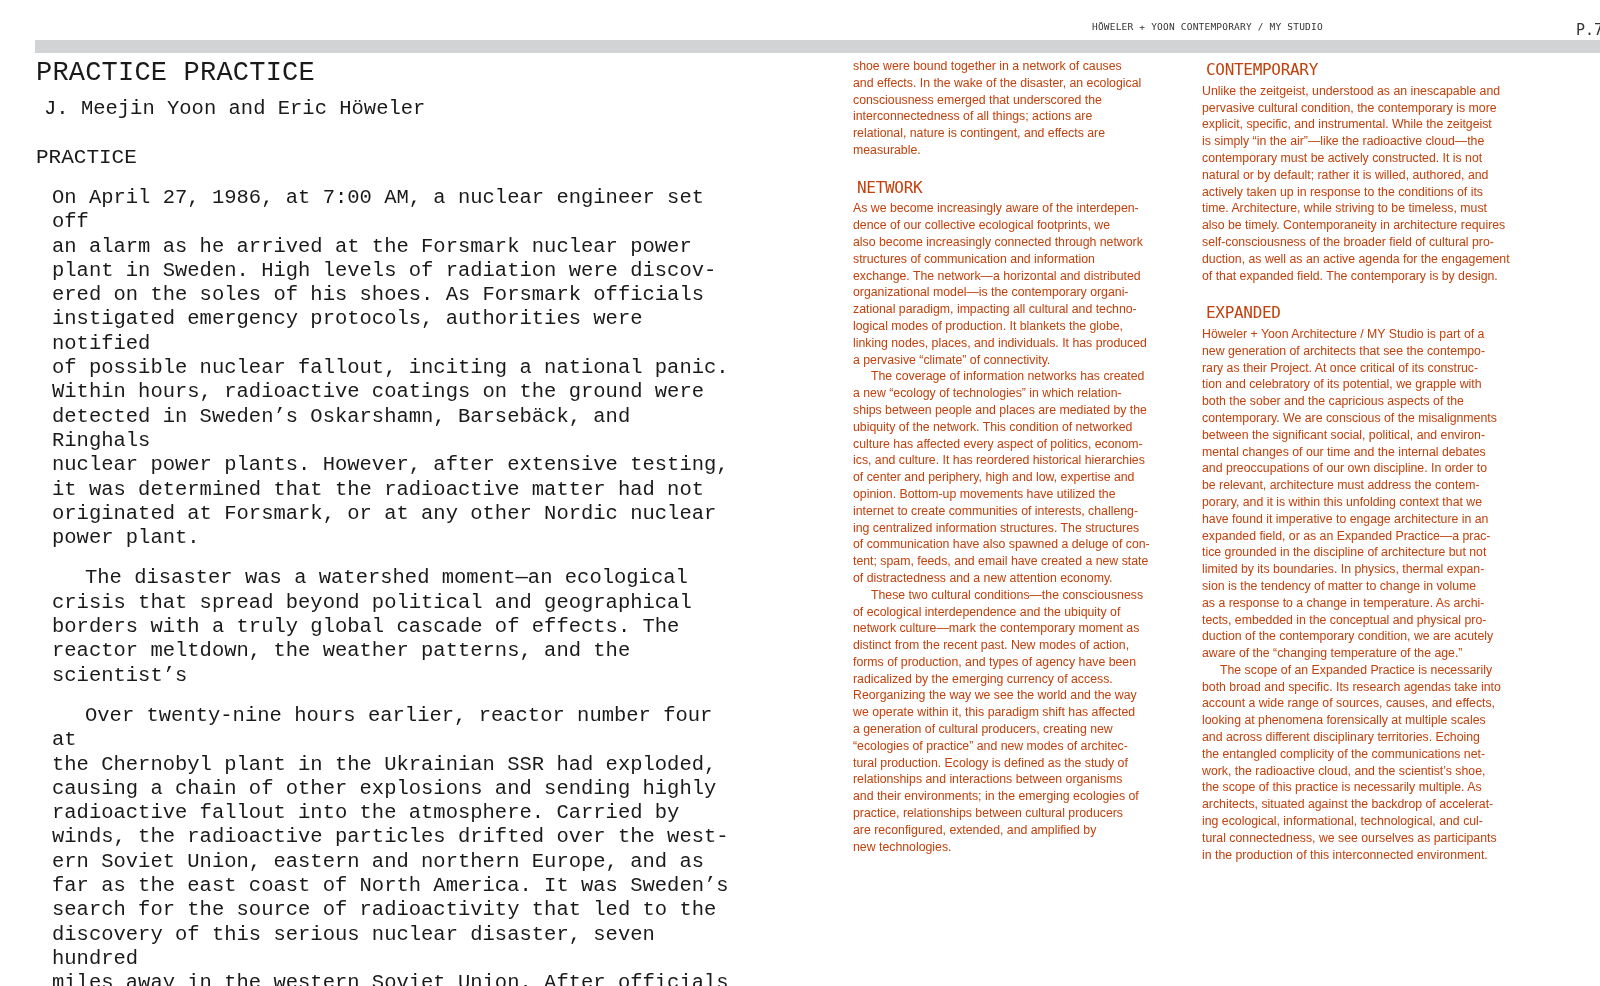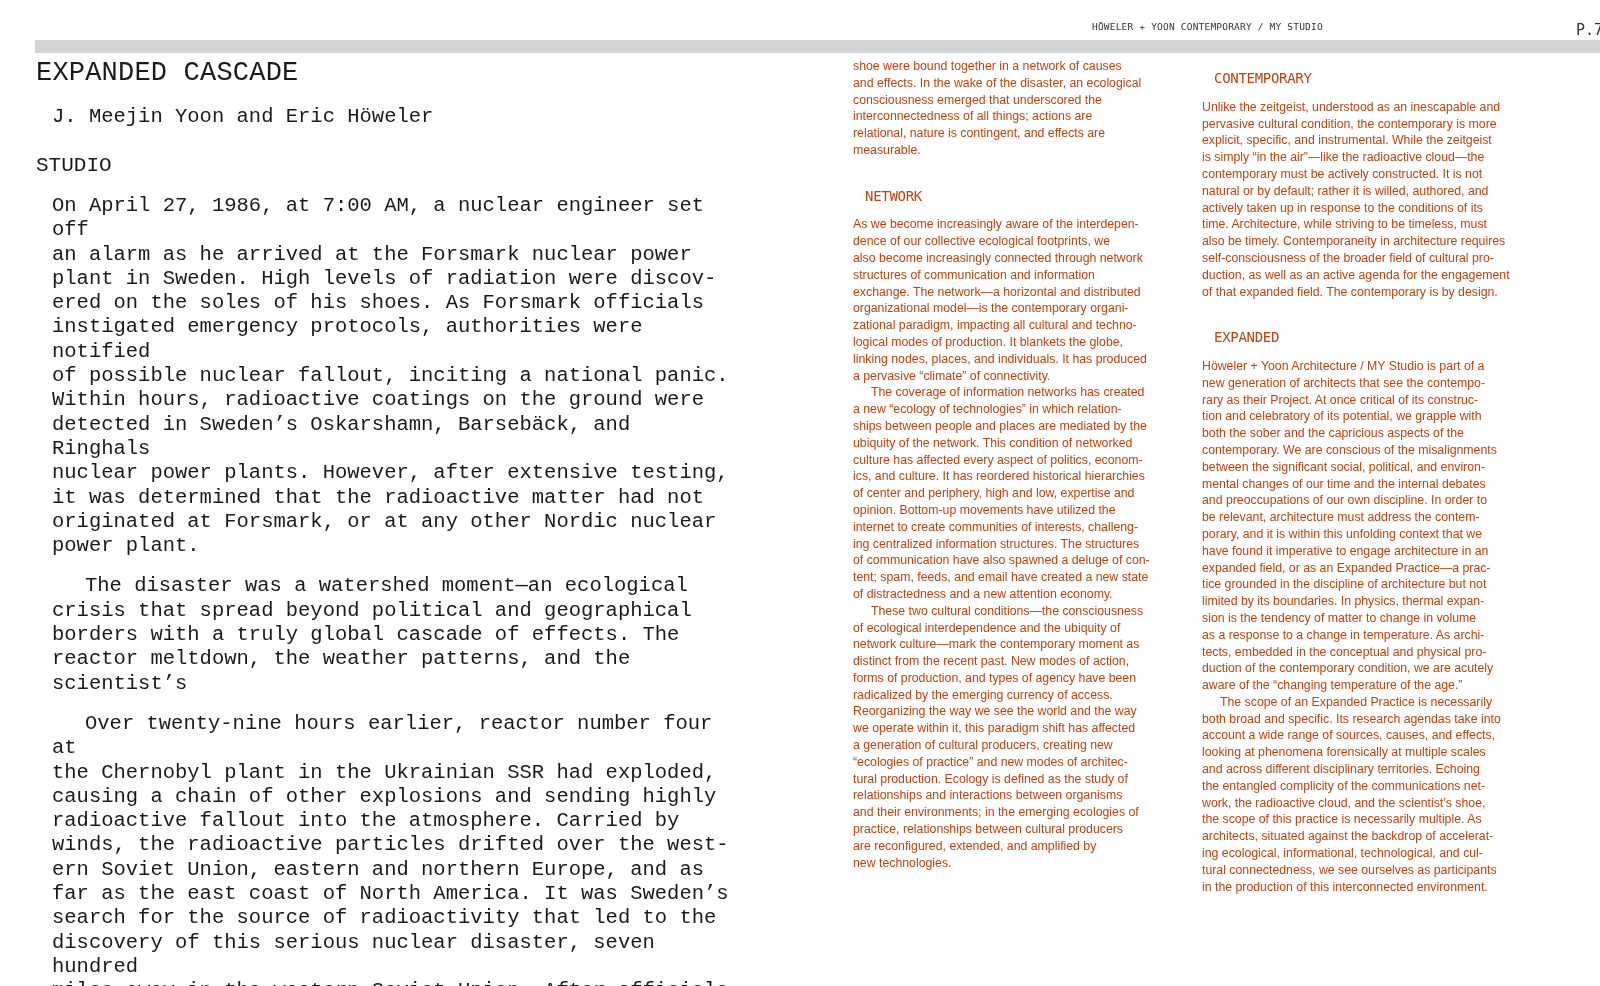--- a/index.html
+++ b/index.html
@@ -51,21 +51,21 @@
     .title {
       font-size: 27px;
       line-height: 30px;
       margin: 0;
       font-weight: normal;
       letter-spacing: 0.2px;
     }
     .authors {
       font-size: 20.5px;
       line-height: 26px;
-      margin: 16px;
+      margin: 8px;
     }
     .section-head-lg {
       font-size: 21px;
       line-height: 24px;
       margin: 24px 0 0 0;
       font-weight: normal;
     }
     .big-body p {
       font-size: 20.5px;
       line-height: 24.3px;
@@ -85,39 +85,39 @@
     }
     .col-mid { left: 853px; width: 340px; }
     .col-right { left: 1202px; width: 360px; }
     .col p {
       margin: 0;
       white-space: pre-line;
     }
     .col p.indent { text-indent: 18px; }
     .col .sec-head {
       font-family: "DejaVu Sans Mono", monospace;
-      font-size: 14px;
+      font-size: 16px;
       line-height: 16.8px;
-      margin: 12px;
+      margin: 4px;
       font-weight: normal;
       letter-spacing: -0.3px;
     }
     .gap { height: 16.8px; }
   </style>
 </head>
 <body>
 
 <div class="running-header">HÖWELER + YOON CONTEMPORARY / MY STUDIO</div>
 <div class="page-number">P.7</div>
 <div class="gray-band"></div>
 
 <div class="left-col">
-  <h1 class="title">EXPANDED CASCADE</h1>
+  <h1 class="title">PRACTICE PRACTICE</h1>
   <div class="authors">J. Meejin Yoon and Eric Höweler</div>
-  <h2 class="section-head-lg">STUDIO</h2>
+  <h2 class="section-head-lg">PRACTICE</h2>
   <div class="big-body">
     <p>On April 27, 1986, at 7:00 AM, a nuclear engineer set off
 an alarm as he arrived at the Forsmark nuclear power
 plant in Sweden. High levels of radiation were discov-
 ered on the soles of his shoes. As Forsmark officials
 instigated emergency protocols, authorities were notified
 of possible nuclear fallout, inciting a national panic.
 Within hours, radioactive coatings on the ground were
 detected in Sweden’s Oskarshamn, Barsebäck, and Ringhals
 nuclear power plants. However, after extensive testing,

